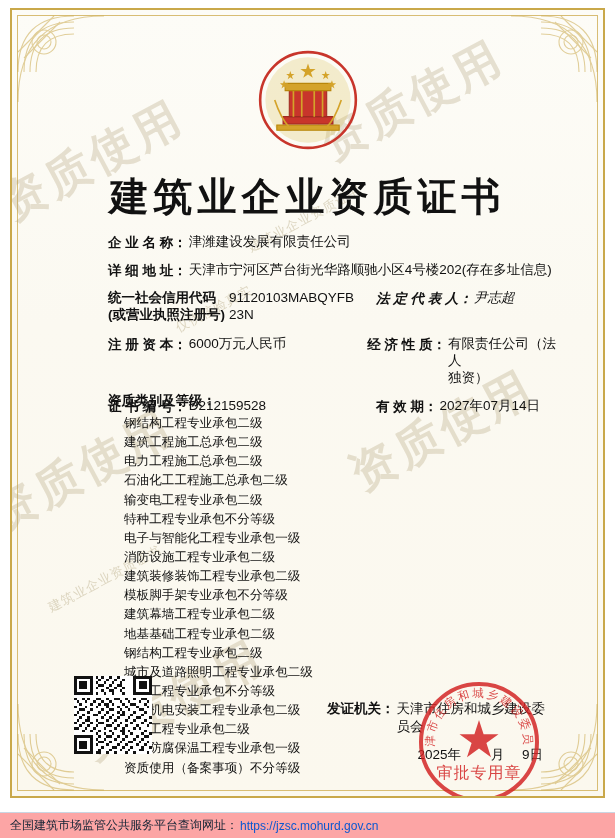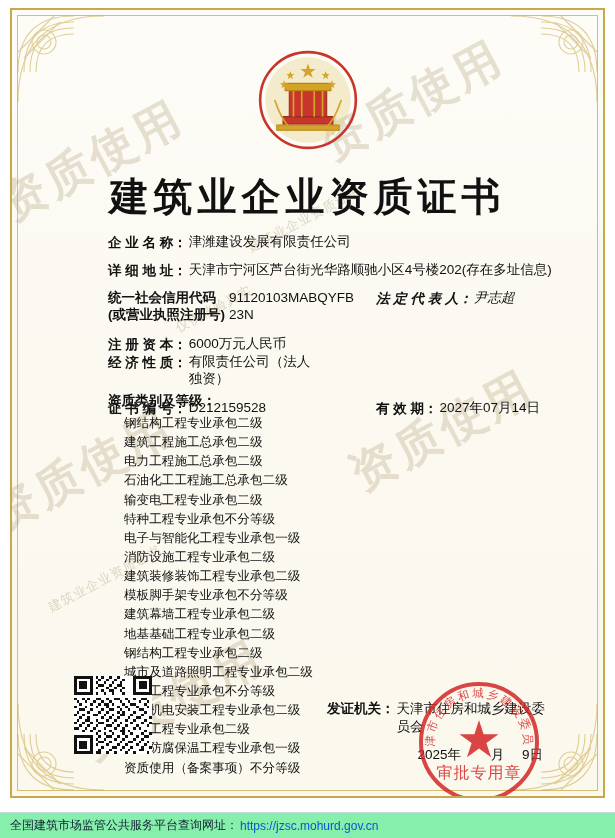--- a/index.html
+++ b/index.html
@@ -99,21 +99,21 @@
   }
   
   .seal{
     position:absolute;right:58px;top:666px;width:132px;height:132px;opacity:.82;
     pointer-events:none;
   }
   .seal svg{width:100%;height:100%;}
 
   .footer{
     position:absolute;left:0;right:0;bottom:0;height:26px;
-    background:#86efac;border-top:1px solid #c9d6e3;
+    background:#fca5a5;border-top:1px solid #c9d6e3;
     display:flex;align-items:center;
     font-size:12px;color:#123;
     padding-left:10px;box-sizing:border-box;
   }
   .footer .url{color:#0b57d0;margin-left:2px;}
 </style>
 </head>
 <body>
 
 <div class="cert">
@@ -237,21 +237,21 @@
           <div>91120103MABQYFB</div>
           <div>23N</div>
         </div>
       </div>
       <div style="display:flex;align-items:flex-start;font-style:italic;">
         <div class="lab">法 定 代 表 人：</div>
         <div class="val">尹志超</div>
       </div>
     </div>
 
-    <div class="row" style="margin-bottom:12px;flex-direction:column;">
+    <div class="row" style="margin-bottom:12px;">
       <div class="w-left">
         <div class="lab">注 册 资 本：</div>
         <div class="val">6000万元人民币</div>
       </div>
       <div style="display:flex;align-items:flex-start;">
         <div class="lab">经 济 性 质：</div>
         <div class="val">
           <div>有限责任公司（法人</div>
           <div>独资）</div>
         </div>

